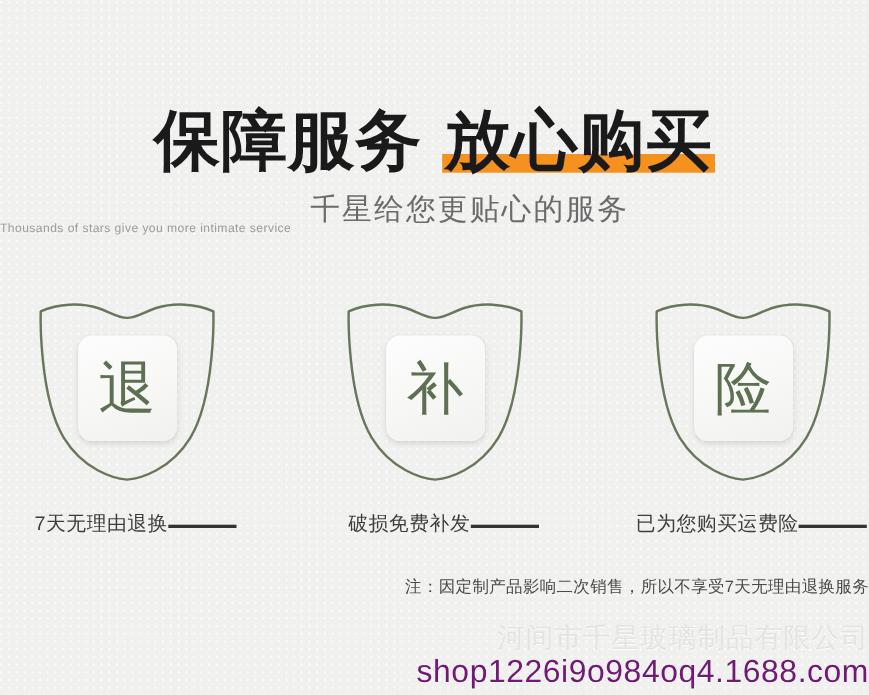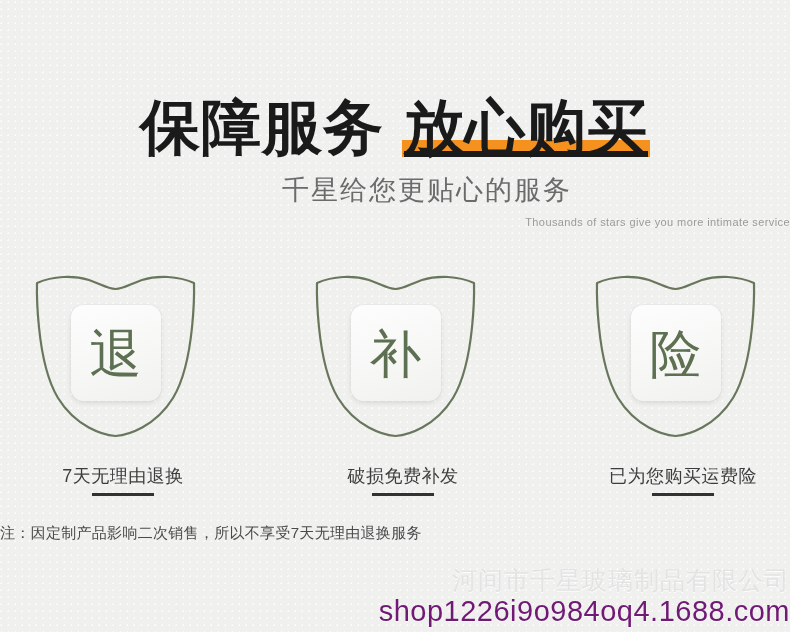--- a/index.html
+++ b/index.html
@@ -51,21 +51,20 @@
     line-height: 1.05;
   }
   .title-part1 {
     display: inline-block;
   }
   .title-part2 {
     display: inline-block;
     position: relative;
     margin-left: 18px;
     padding: 0 2px;
-    text-decoration: underline;
   }
   .title-highlight {
     position: absolute;
     left: 0;
     right: 0;
     bottom: 2px;
     height: 17px;
     background: #f5911e;
     z-index: 0;
   }
@@ -81,24 +80,24 @@
     left: 0;
     width: 790px;
     text-align: center;
     font-size: 27px;
     color: #6b6b6b;
     letter-spacing: 2px;
     padding-left: 32px;
   }
   .subtitle-en {
     position: absolute;
-    top: 216px;
-    left: 0;
-    width: 790px;
-    text-align: right;
+    top: 202px;
+    left: 0;
+    width: 790px;
+    text-align: left;
     font-size: 11px;
     color: #9b9b9b;
     letter-spacing: 0.4px;
   }
 
   
   .shield-row {
     position: absolute;
     top: 265px;
     left: 0;
@@ -140,21 +139,21 @@
     font-size: 52px;
     color: #5e7052;
     font-weight: normal;
     line-height: 1;
     margin-top: 2px;
   }
 
   .caption-wrap {
     margin-top: 24px;
     display: flex;
-    flex-direction: column;
+    flex-direction: row;
     align-items: center;
     margin-left: 16px;
   }
   .caption {
     font-size: 18px;
     color: #3d3d3d;
     letter-spacing: 0.5px;
     white-space: nowrap;
   }
   .caption-underline {
@@ -163,21 +162,21 @@
     height: 3px;
     background: #333333;
   }
 
   
   .note {
     position: absolute;
     top: 524px;
     left: 0;
     width: 790px;
-    text-align: left;
+    text-align: right;
     font-size: 15px;
     color: #4a4a4a;
     letter-spacing: 0.3px;
   }
 
   
   .watermark {
     position: absolute;
     right: 0px;
     bottom: 4px;

